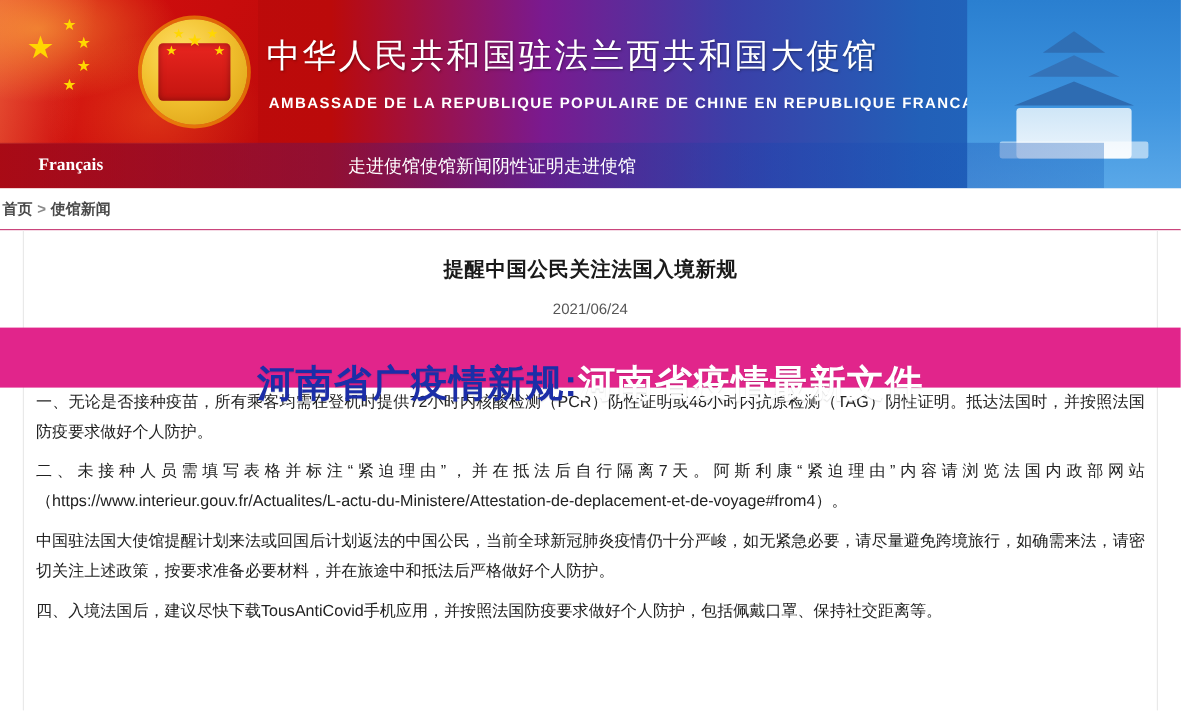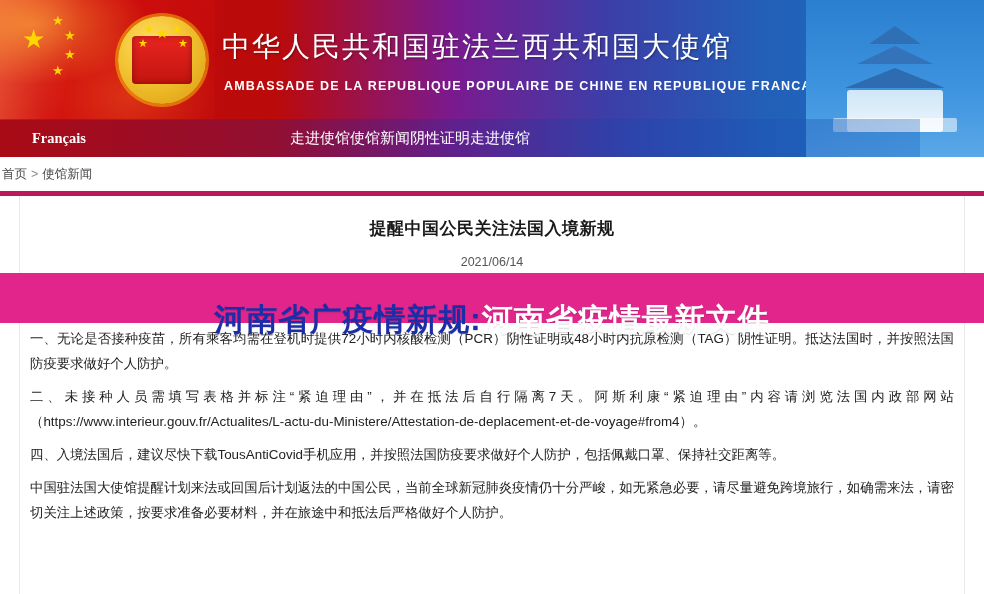--- a/index.html
+++ b/index.html
@@ -143,22 +143,23 @@
   .nav-item {
     color: #ffffff;
     font-size: 15px;
     white-space: nowrap;
   }
 
   
   .breadcrumb-bar {
     position: relative;
     height: 34px;
-    border-bottom: 5px solid #be185d;
+    border-bottom: 1px solid #be185d;
     background: #ffffff;
+    font-weight: bold;
   }
   .breadcrumb {
     position: absolute;
     left: 2px; top: 9px;
     font-size: 12.5px;
     color: #4a4a4a;
     white-space: nowrap;
   }
   .breadcrumb .sep { margin: 0 4px; color: #8a8a8a; }
   .breadcrumb a { color: #4a4a4a; text-decoration: none; }
@@ -290,29 +291,29 @@
     <div class="breadcrumb">
       <a href="#">首页</a><span class="sep">&gt;</span><a href="#">使馆新闻</a>
     </div>
   </div>
 
   <div class="content-wrap">
     <div class="side-rail-left"></div>
     <div class="side-rail-right"></div>
 
     <div class="article-title">提醒中国公民关注法国入境新规</div>
-    <div class="article-date">2021/06/14</div>
+    <div class="article-date">2021/06/24</div>
     <div class="title-divider"></div>
 
     <div class="article-body">
       <p class="p-indent">法国政府根据疫情将全球国家和地区划分为绿色、橙色和红色三类区域，并宣布自6月9日起，自橙色区域入境法国要求如下：</p>
       <p>一、无论是否接种疫苗，所有乘客均需在登机时提供72小时内核酸检测（PCR）阴性证明或48小时内抗原检测（TAG）阴性证明。抵达法国时，并按照法国防疫要求做好个人防护。</p>
       <p>二、未接种人员需填写表格并标注“紧迫理由”，并在抵法后自行隔离7天。阿斯利康“紧迫理由”内容请浏览法国内政部网站（https://www.interieur.gouv.fr/Actualites/L-actu-du-Ministere/Attestation-de-deplacement-et-de-voyage#from4）。</p>
+      <p>中国驻法国大使馆提醒计划来法或回国后计划返法的中国公民，当前全球新冠肺炎疫情仍十分严峻，如无紧急必要，请尽量避免跨境旅行，如确需来法，请密切关注上述政策，按要求准备必要材料，并在旅途中和抵法后严格做好个人防护。</p>
       <p>四、入境法国后，建议尽快下载TousAntiCovid手机应用，并按照法国防疫要求做好个人防护，包括佩戴口罩、保持社交距离等。</p>
-      <p>中国驻法国大使馆提醒计划来法或回国后计划返法的中国公民，当前全球新冠肺炎疫情仍十分严峻，如无紧急必要，请尽量避免跨境旅行，如确需来法，请密切关注上述政策，按要求准备必要材料，并在旅途中和抵法后严格做好个人防护。</p>
     </div>
   </div>
 
   <div class="overlay-band">
     <div class="overlay-text">
       <span class="accent">河南省广疫情新规:</span><span>河南省疫情最新文件</span>
     </div>
   </div>
 
 </div>

